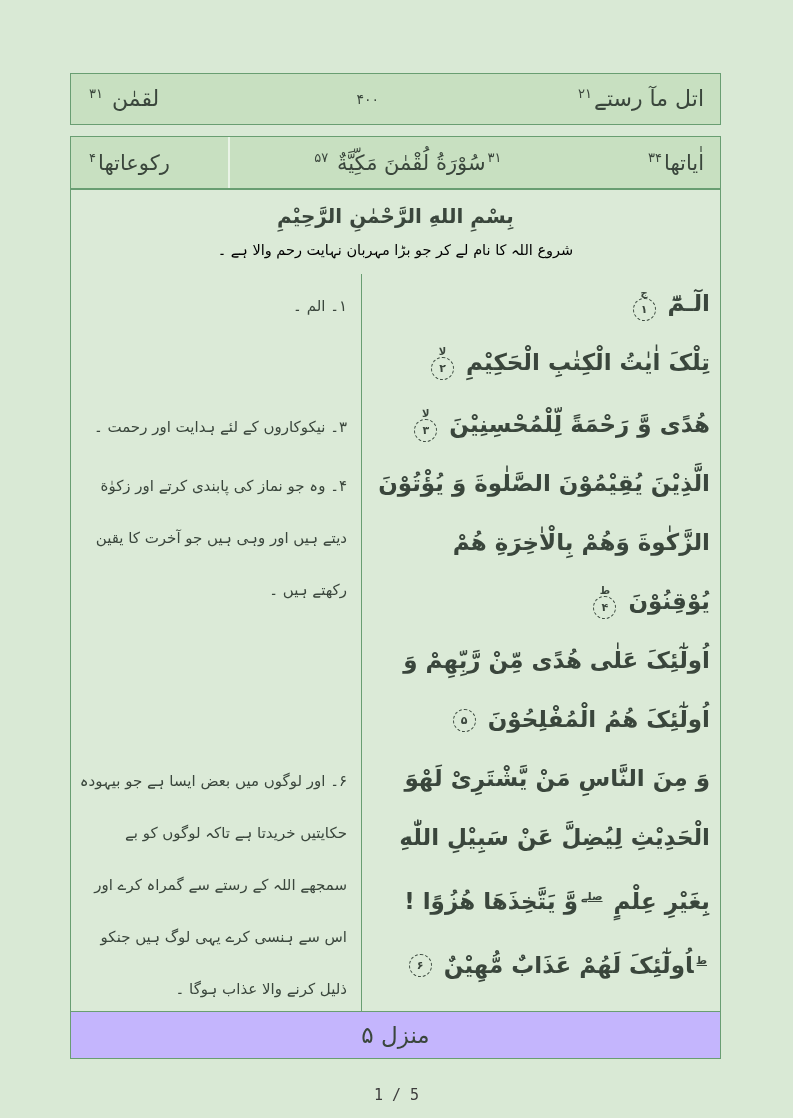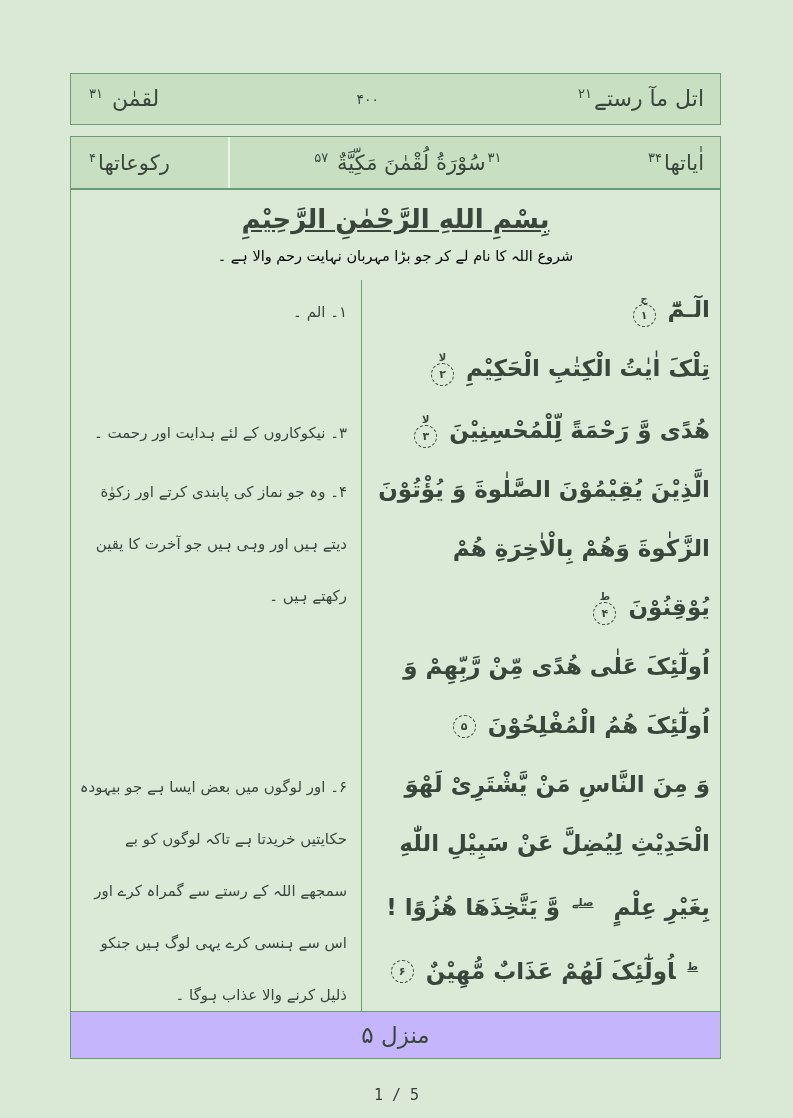--- a/index.html
+++ b/index.html
@@ -40,21 +40,21 @@
     border:1.5px solid #699e72;
     box-sizing:border-box;
     overflow:hidden;
   }
   .bismillah{
     text-align:center;
     padding-top:14px;
     direction:rtl;
   }
   .bismillah-ar{
-    font-size:26px;font-weight:bold;letter-spacing:0;text-decoration:underline;
+    font-size:20px;font-weight:bold;letter-spacing:0;
   }
   .bismillah-ur{
     font-size:14.5px;margin-top:14px;color:#41504а;
   }
   .bismillah-ur{color:#000000;}
 
   
   .verse-grid{margin-top:16px;direction:rtl;}
   .verse-row{display:flex;direction:rtl;}
   .ar-cell{
@@ -78,21 +78,21 @@
   .verse-row:nth-child(2){min-height:62px;}
   .verse-row:nth-child(3){min-height:53px;}
   .verse-row:nth-child(4){min-height:115px;}
   .verse-row:nth-child(5){min-height:106px;}
   .verse-row:nth-child(6){min-height:202px;}
   .verse-row:nth-child(7){min-height:150px;}
 
   .waqf{
     font-size:11px;font-weight:bold;
     vertical-align:super;
-    margin:0 12px;
+    margin:0 3px;
     text-decoration:underline;
   }
   .ayah-end{
     display:inline-flex;flex-direction:column;align-items:center;
     vertical-align:middle;margin:0 4px;
   }
   .waqf-top{font-size:10px;line-height:10px;font-weight:bold;}
   .ayah-circle{
     width:21px;height:21px;
     border:1.4px dashed #3f4d42;border-radius:50%;

